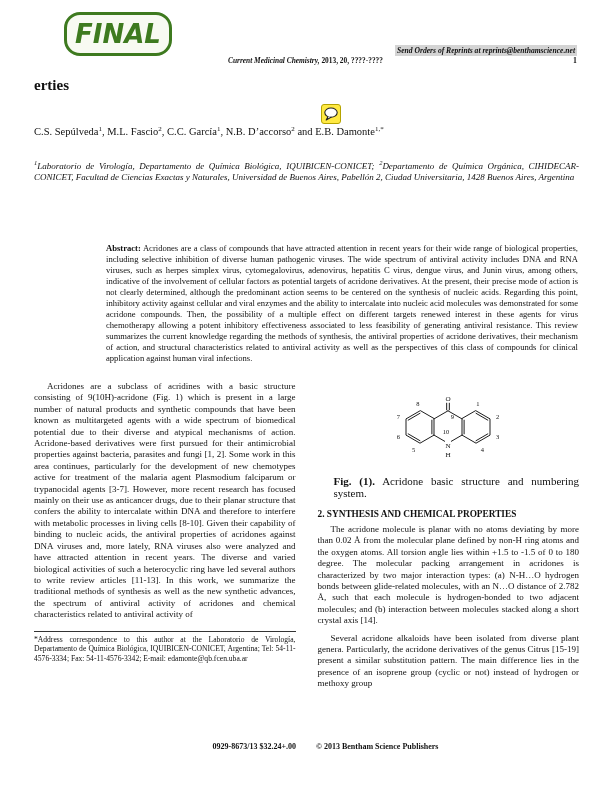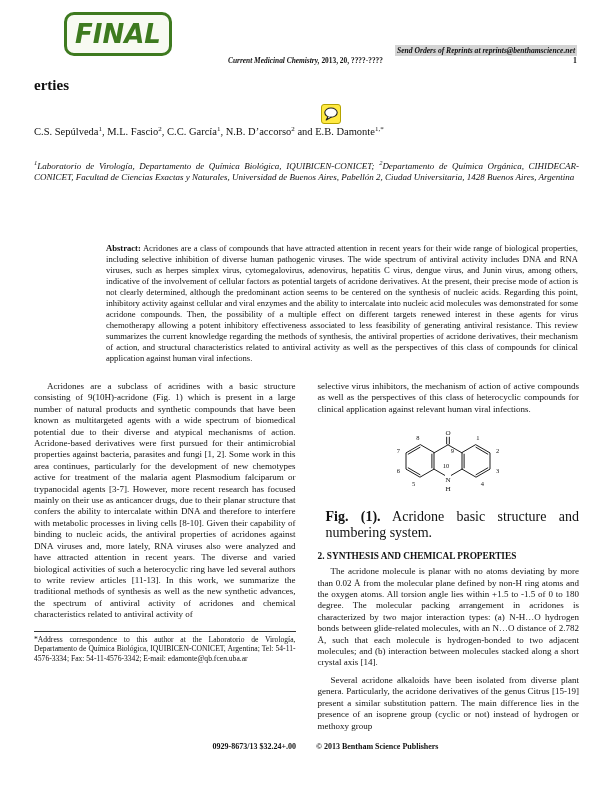--- a/index.html
+++ b/index.html
@@ -3,21 +3,21 @@
 <meta charset="utf-8">
 <style>
   html,body{margin:0;padding:0;background:#e8e8e8;}
   .page{
     position:relative;width:612px;height:792px;margin:0 auto;background:#ffffff;
     font-family:"Liberation Serif","DejaVu Serif",serif;color:#111;overflow:hidden;
   }
   
   .stamp{
     position:absolute;left:64px;top:12px;width:102px;height:38px;
-    border:3px solid #3e7a1f;border-radius:10px;background:#f8faf2;
+    border:3px solid #3e7a1f;border-radius:16px;background:#f8faf2;
     display:flex;align-items:center;justify-content:center;
   }
   .stamp span{
     font-family:"DejaVu Sans","Liberation Sans",sans-serif;
     font-style:italic;font-weight:bold;font-size:26px;color:#3e7a1f;letter-spacing:0px;
   }
   .send-orders{position:absolute;top:39px;left:34px;right:35px;text-align:right;}
   .send-orders span{
     background:#d4d4d4;font-style:italic;font-weight:bold;font-size:7.6px;padding:1px 2px;
   }
@@ -51,21 +51,21 @@
   .col{flex:1;min-width:0;}
   .sec-heading{font-weight:bold;font-size:9.3px;margin:2px 0 5px 0;}
   .body-p{font-size:9px;line-height:11.4px;text-align:justify;margin:0 0 6px 0;}
   .indent{text-indent:13px;}
   .footnote{
     margin-top:10px;border-top:1px solid #333;padding-top:3px;
     font-size:7.6px;line-height:9.6px;text-align:justify;
   }
   
   .figure-box{width:150px;margin:6px auto 4px auto;}
-  .fig-caption{font-size:14px;margin:2px 0 10px 8px;text-align:justify;}
+  .fig-caption{font-size:11px;margin:2px 0 10px 16px;text-align:justify;}
   .fig-caption b{font-weight:bold;}
   svg text{font-family:"Liberation Serif","DejaVu Serif",serif;fill:#111;}
   .atom{font-size:7.5px;text-anchor:middle;}
   .num{font-size:6.8px;text-anchor:middle;}
   
   .footer{position:absolute;top:742px;left:34px;width:545px;display:flex;font-size:8px;font-weight:bold;}
   .footer .issn{width:262px;text-align:right;}
   .footer .copy{margin-left:20px;text-align:left;}
 </style>
 </head>
@@ -112,21 +112,20 @@
 
 
   <div class="columns">
 
     <div class="col">
       <p class="body-p indent">Acridones are a subclass of acridines with a basic structure consisting of 9(10H)-acridone (Fig. 1) which is present in a large number of natural products and synthetic compounds that have been known as multitargeted agents with a wide spectrum of biomedical potential due to their diverse and atypical mechanisms of action. Acridone-based derivatives were first pursued for their antimicrobial properties against bacteria, parasites and fungi [1, 2]. Some work in this area continues, particularly for the development of new chemotypes active for treatment of the malaria agent Plasmodium falciparum or trypanocidal agents [3-7]. However, more recent research has focused mainly on their use as anticancer drugs, due to their planar structure that confers the ability to intercalate within DNA and therefore to interfere with metabolic processes in living cells [8-10]. Given their capability of binding to nucleic acids, the antiviral properties of acridones against DNA viruses and, more lately, RNA viruses also were analyzed and have attracted attention in recent years. The diverse and varied biological activities of such a heterocyclic ring have led several authors to write review articles [11-13]. In this work, we summarize the traditional methods of synthesis as well as the new synthetic advances, the spectrum of antiviral activity of acridones and chemical characteristics related to antiviral activity of</p>
       <div class="footnote">*Address correspondence to this author at the Laboratorio de Virología, Departamento de Química Biológica, IQUIBICEN-CONICET, Argentina; Tel: 54-11-4576-3334; Fax: 54-11-4576-3342; E-mail: edamonte@qb.fcen.uba.ar</div>
     </div>
 
     <div class="col">
-      <p class="body-p">selective virus inhibitors, the mechanism of action of active compounds as well as the perspectives of this class of heterocyclic compounds for clinical application against relevant human viral infections.</p>
 
       <div class="figure-box">
         <svg width="150" height="80" viewBox="0 0 150 84">
           <g stroke="#111" stroke-width="1" fill="none" stroke-linecap="round">
 
             <polygon points="45.6,25 30.9,33.5 30.9,50.5 45.6,59 60.3,50.5 60.3,33.5"></polygon>
 
             <polygon points="104.4,25 119.1,33.5 119.1,50.5 104.4,59 89.7,50.5 89.7,33.5"></polygon>
 
             <line x1="75" y1="25" x2="60.3" y2="33.5"></line>

